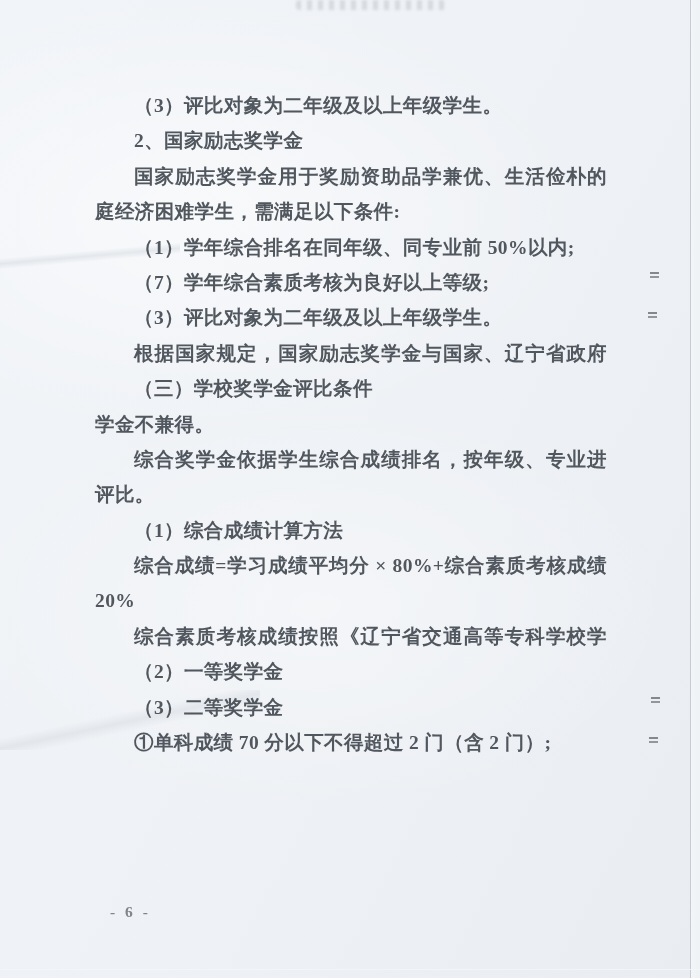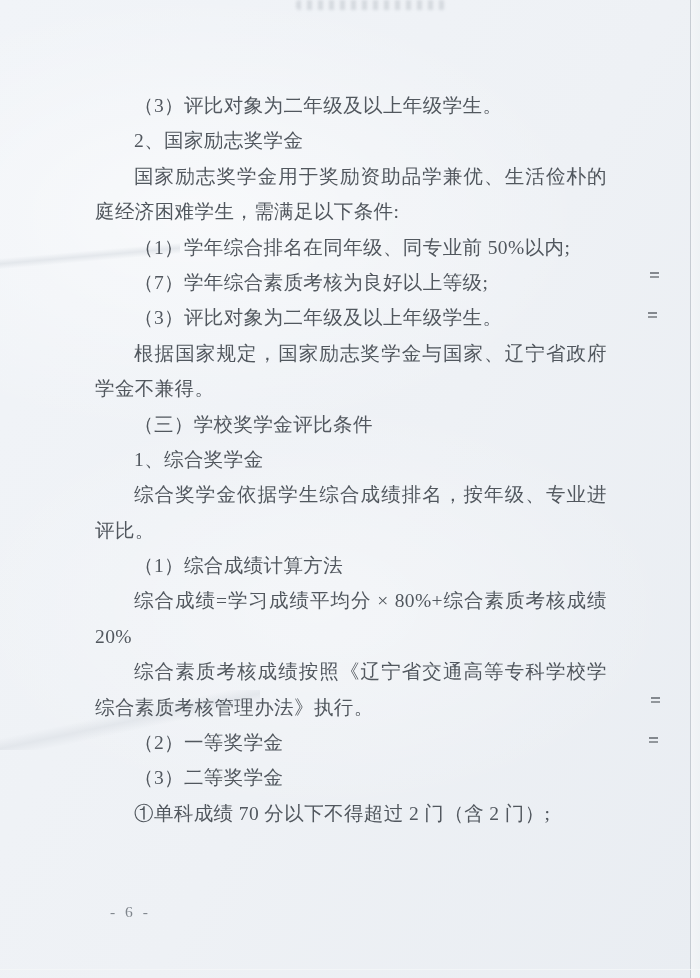--- a/index.html
+++ b/index.html
@@ -7,20 +7,21 @@
     width:700px;height:978px;overflow:hidden;
     font-family:"Liberation Serif","DejaVu Serif",serif;
     background:#e9ecf0;
   }
   .page{
     position:relative;width:700px;height:978px;overflow:hidden;
     background:
       radial-gradient(ellipse 560px 320px at 28% 22%, rgba(255,255,255,.55), rgba(255,255,255,0) 70%),
       radial-gradient(ellipse 520px 300px at 45% 62%, rgba(255,255,255,.35), rgba(255,255,255,0) 70%),
       linear-gradient(118deg, #f1f4f8 0%, #eef1f5 55%, #e9edf2 100%);
+    font-weight: bold;
   }
   
   .crease-1{position:absolute;left:0;top:236px;width:180px;height:40px;pointer-events:none;
     background:linear-gradient(175deg, rgba(255,255,255,0) 40%, rgba(213,218,224,.55) 50%, rgba(255,255,255,0) 60%);}
   .crease-2{position:absolute;left:0;top:690px;width:260px;height:60px;pointer-events:none;
     background:linear-gradient(168deg, rgba(255,255,255,0) 42%, rgba(214,219,225,.5) 51%, rgba(255,255,255,0) 60%);}
   
   .bleedthrough{
     position:absolute;left:296px;top:0;width:150px;height:10px;border-radius:4px;
     background:repeating-linear-gradient(90deg, rgba(146,154,164,.38) 0 5px, rgba(230,234,238,.08) 5px 11px);
@@ -81,30 +82,28 @@
 
   <div class="textblock">
       <div class="line indent">（3）评比对象为二年级及以上年级学生。</div>
       <div class="line indent">2、国家励志奖学金</div>
       <div class="line indent full">国家励志奖学金用于奖励资助品学兼优、生活俭朴的家</div>
       <div class="line">庭经济困难学生，需满足以下条件:</div>
       <div class="line indent">（1）学年综合排名在同年级、同专业前 50%以内;</div>
       <div class="line indent">（7）学年综合素质考核为良好以上等级;</div>
       <div class="line indent">（3）评比对象为二年级及以上年级学生。</div>
       <div class="line indent full">根据国家规定，国家励志奖学金与国家、辽宁省政府奖</div>
+      <div class="line indent">（三）学校奖学金评比条件</div>
       <div class="line">学金不兼得。</div>
-      <div class="line indent">（三）学校奖学金评比条件</div>
-      <div class="line indent">1、综合奖学金</div>
       <div class="line indent full">综合奖学金依据学生综合成绩排名，按年级、专业进行</div>
       <div class="line">评比。</div>
       <div class="line indent">（1）综合成绩计算方法</div>
       <div class="line indent full">综合成绩=学习成绩平均分 × 80%+综合素质考核成绩 ×</div>
       <div class="line">20%</div>
       <div class="line indent full">综合素质考核成绩按照《辽宁省交通高等专科学校学生</div>
-      <div class="line">综合素质考核管理办法》执行。</div>
       <div class="line indent">（2）一等奖学金</div>
       <div class="line indent">（3）二等奖学金</div>
       <div class="line indent">①单科成绩 70 分以下不得超过 2 门（含 2 门）;</div>
     </div>
 
   <div class="page-number">- 6 -</div>
 
   <div class="smudge s1"></div>
   <div class="smudge s2"></div>
   <div class="smudge s3"></div>

